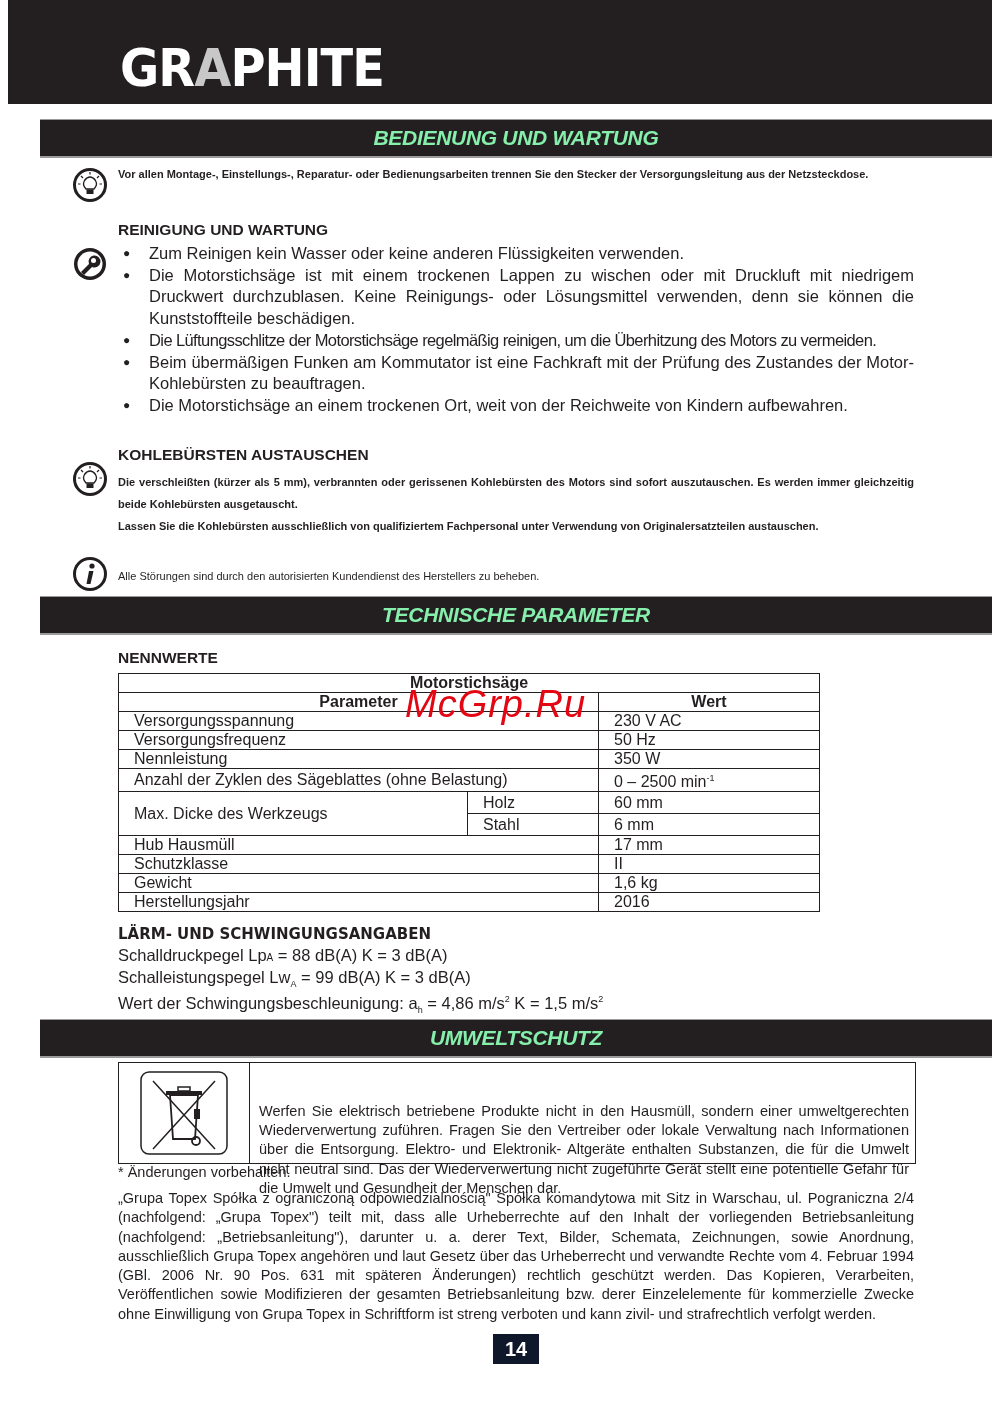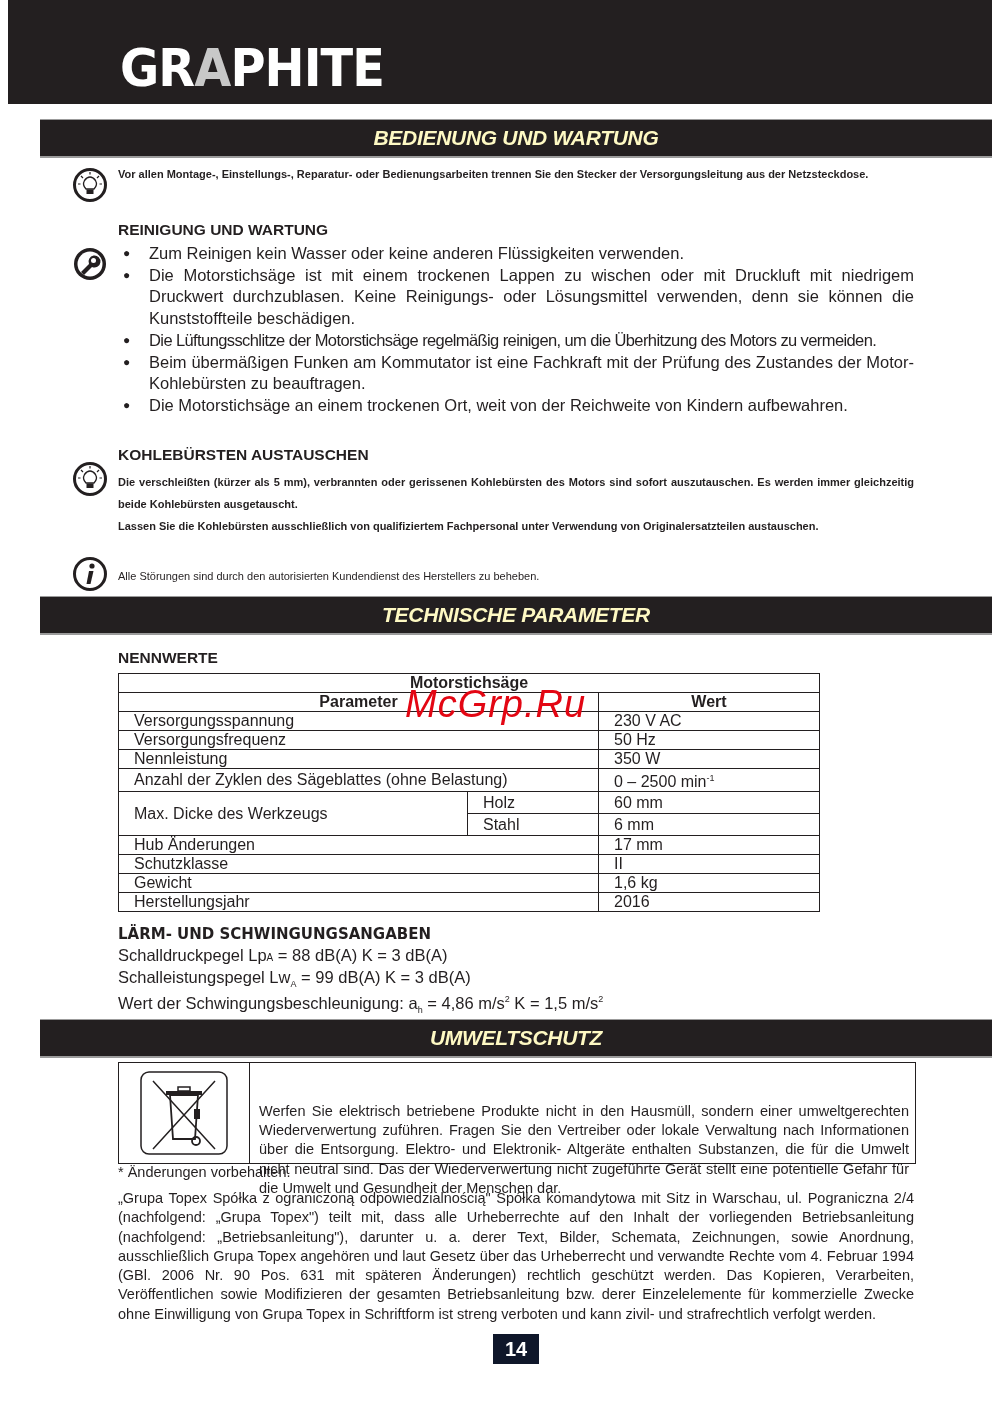--- a/index.html
+++ b/index.html
@@ -1,21 +1,21 @@
 <!DOCTYPE html>
 <html><head>
 <meta charset="utf-8">
 <style>
   html,body{margin:0;padding:0;background:#fff;}
   body{width:1000px;height:1415px;position:relative;overflow:hidden;font-family:"Liberation Sans Narrow","Liberation Sans",sans-serif;color:#231f20;}
   .header{position:absolute;left:8px;top:0;width:984px;height:104px;background:#231f20;}
   .logo{position:absolute;left:112px;top:44px;height:48px;display:flex;align-items:flex-end;font-family:"DejaVu Sans",sans-serif;font-weight:bold;font-size:52px;letter-spacing:-1px;color:#fff;line-height:48px;transform:scaleX(0.92);transform-origin:left;}
   .logo .slash{color:#c8c8c8;}
   .section-bar{position:absolute;left:40px;width:952px;height:36px;background:#231f20;border-bottom:2px solid #9b9b9b;border-top:1px solid #9b9b9b;display:flex;align-items:center;justify-content:center;}
-  .section-bar span{color:#fef9c3;font-style:italic;font-weight:bold;font-size:21px;font-family:"Liberation Sans",sans-serif;letter-spacing:-0.3px;}
+  .section-bar span{color:#86efac;font-style:italic;font-weight:bold;font-size:21px;font-family:"Liberation Sans",sans-serif;letter-spacing:-0.3px;}
   .icon{position:absolute;left:72px;width:36px;height:36px;}
   .txt{position:absolute;left:118px;width:796px;font-size:11px;line-height:21.7px;text-align:justify;font-family:"Liberation Sans",sans-serif;}
   .bold{font-weight:bold;}
   .subhead{position:absolute;left:118px;font-weight:bold;font-size:15.5px;font-family:"Liberation Sans",sans-serif;}
   ul.bul{position:absolute;left:118px;width:796px;margin:0;padding:0;list-style:none;font-size:16.5px;line-height:21.7px;font-family:"Liberation Sans",sans-serif;}
   ul.bul li{position:relative;padding-left:31px;text-align:justify;}
   ul.bul li::before{content:"\25CF";position:absolute;left:5px;top:0;font-size:12px;}
   table.spec{position:absolute;left:118px;top:673px;width:702px;border-collapse:collapse;font-family:"Liberation Sans",sans-serif;font-size:16px;}
   table.spec td{border:1.5px solid #231f20;padding:0 15px;height:18px;line-height:18px;}
   table.spec td.c{text-align:left;}
@@ -120,21 +120,21 @@
   <tr>
     <td rowspan="2" style="width:318px;">Max. Dicke des Werkzeugs</td>
     <td style="height:21px;">Holz</td>
     <td class="c">60 mm</td>
   </tr>
   <tr>
     <td style="height:21px;">Stahl</td>
     <td class="c">6 mm</td>
   </tr>
   <tr>
-        <td colspan="2">Hub Änderungen</td>
+        <td colspan="2">Hub Hausmüll</td>
         <td class="c">17 mm</td>
       </tr>
   <tr>
         <td colspan="2">Schutzklasse</td>
         <td class="c">II</td>
       </tr>
   <tr>
         <td colspan="2">Gewicht</td>
         <td class="c">1,6 kg</td>
       </tr>

